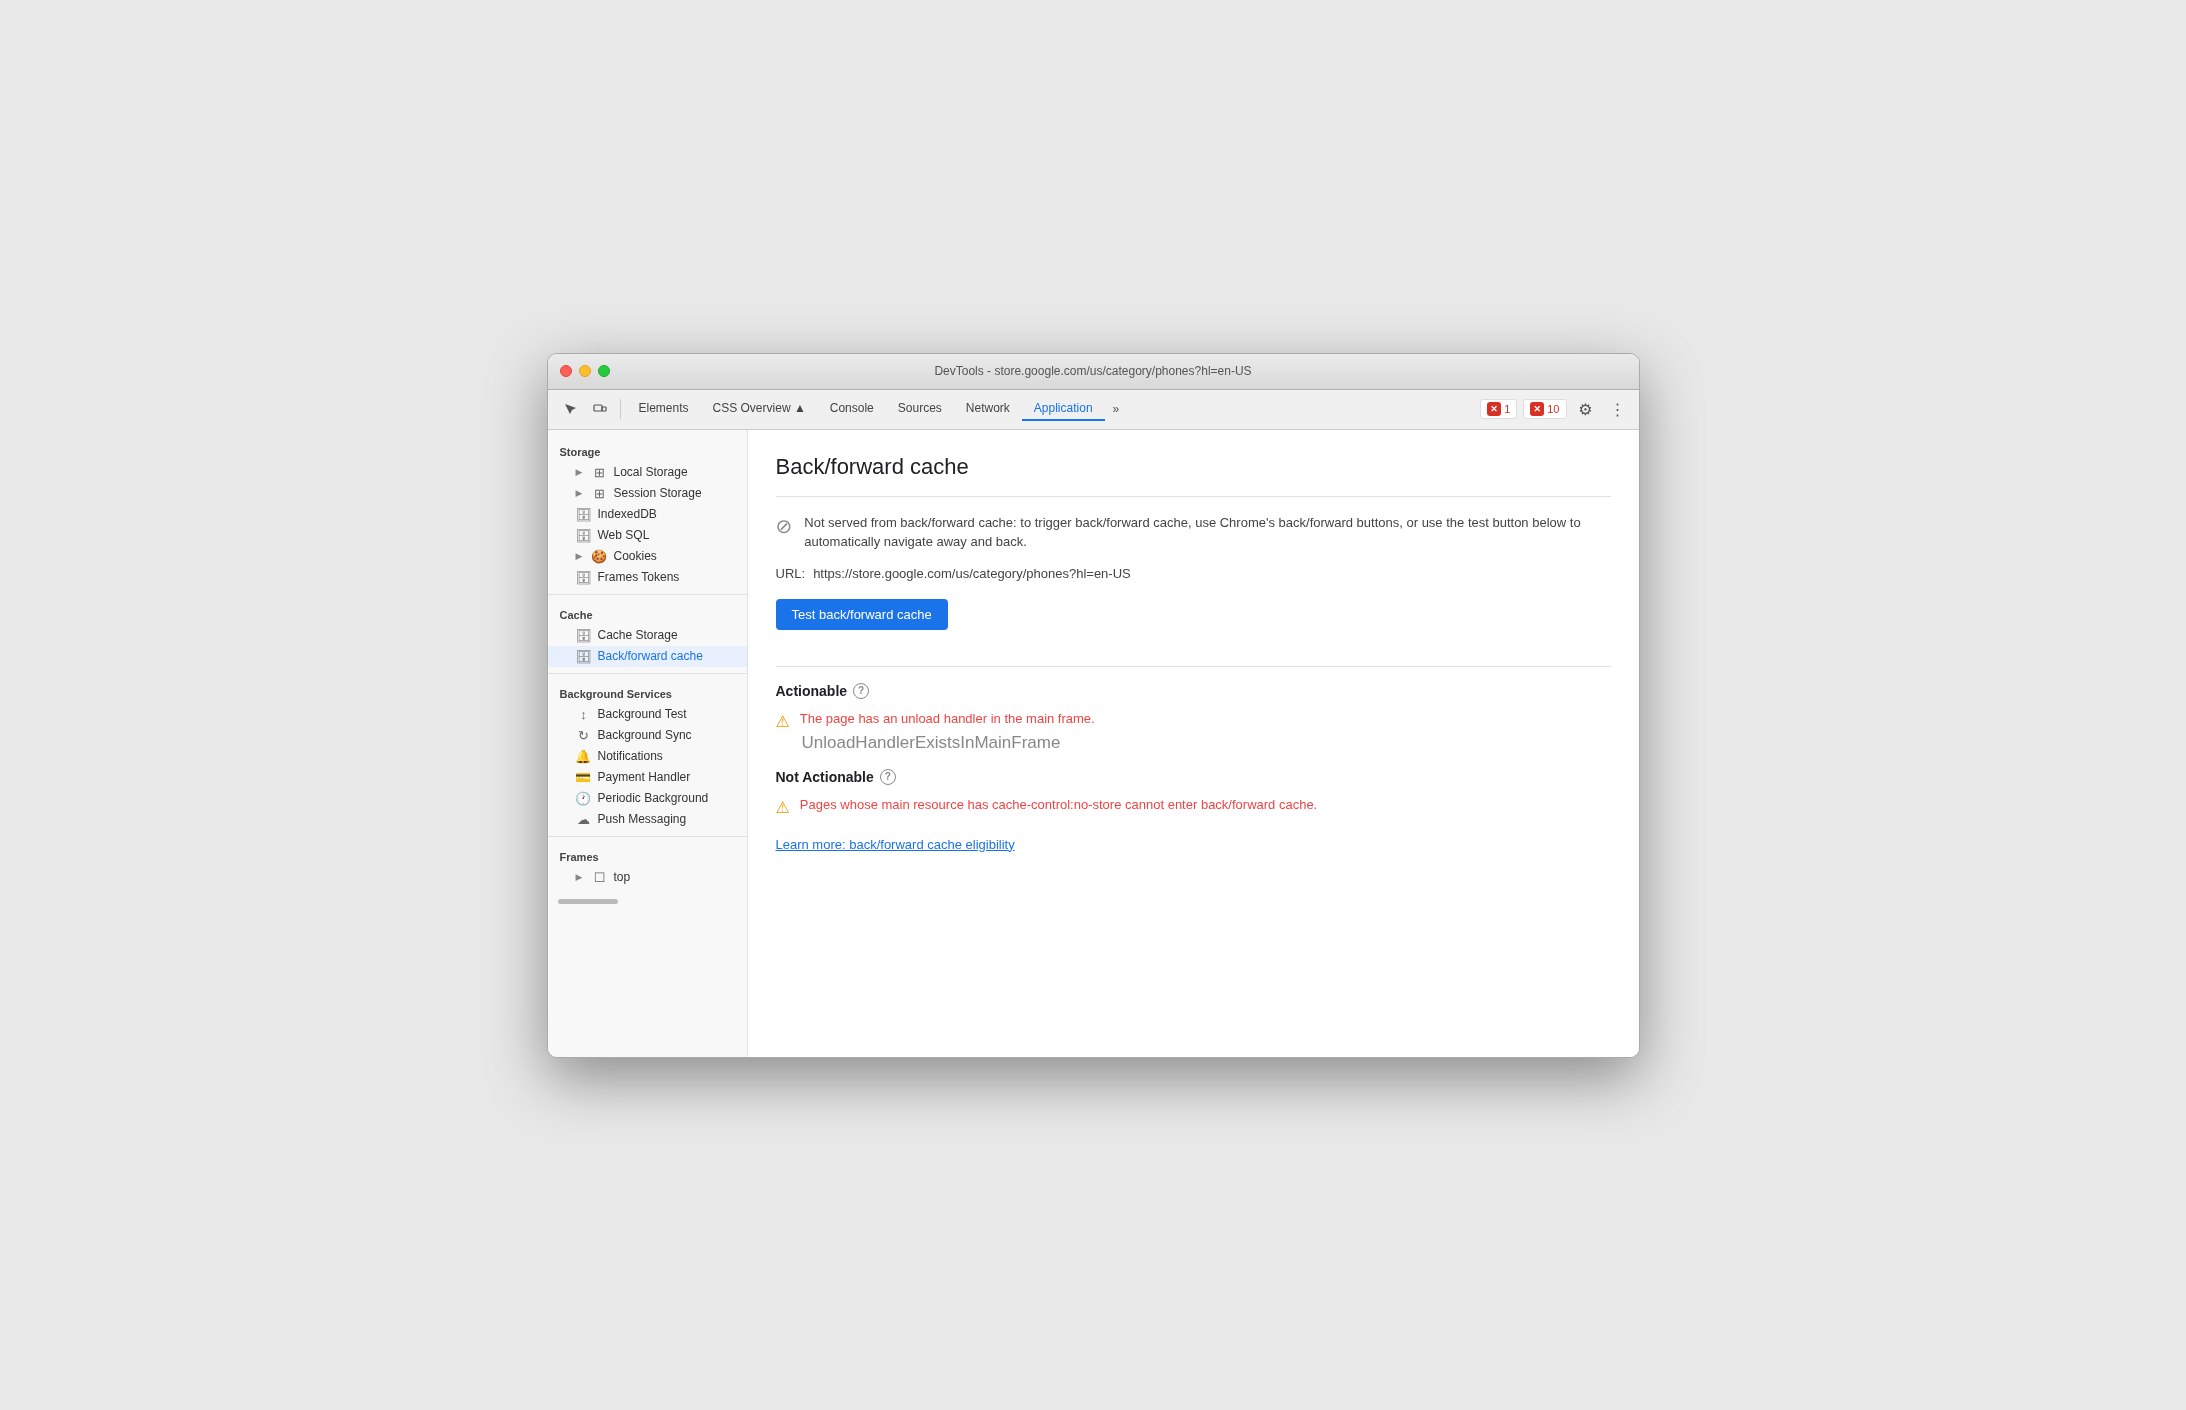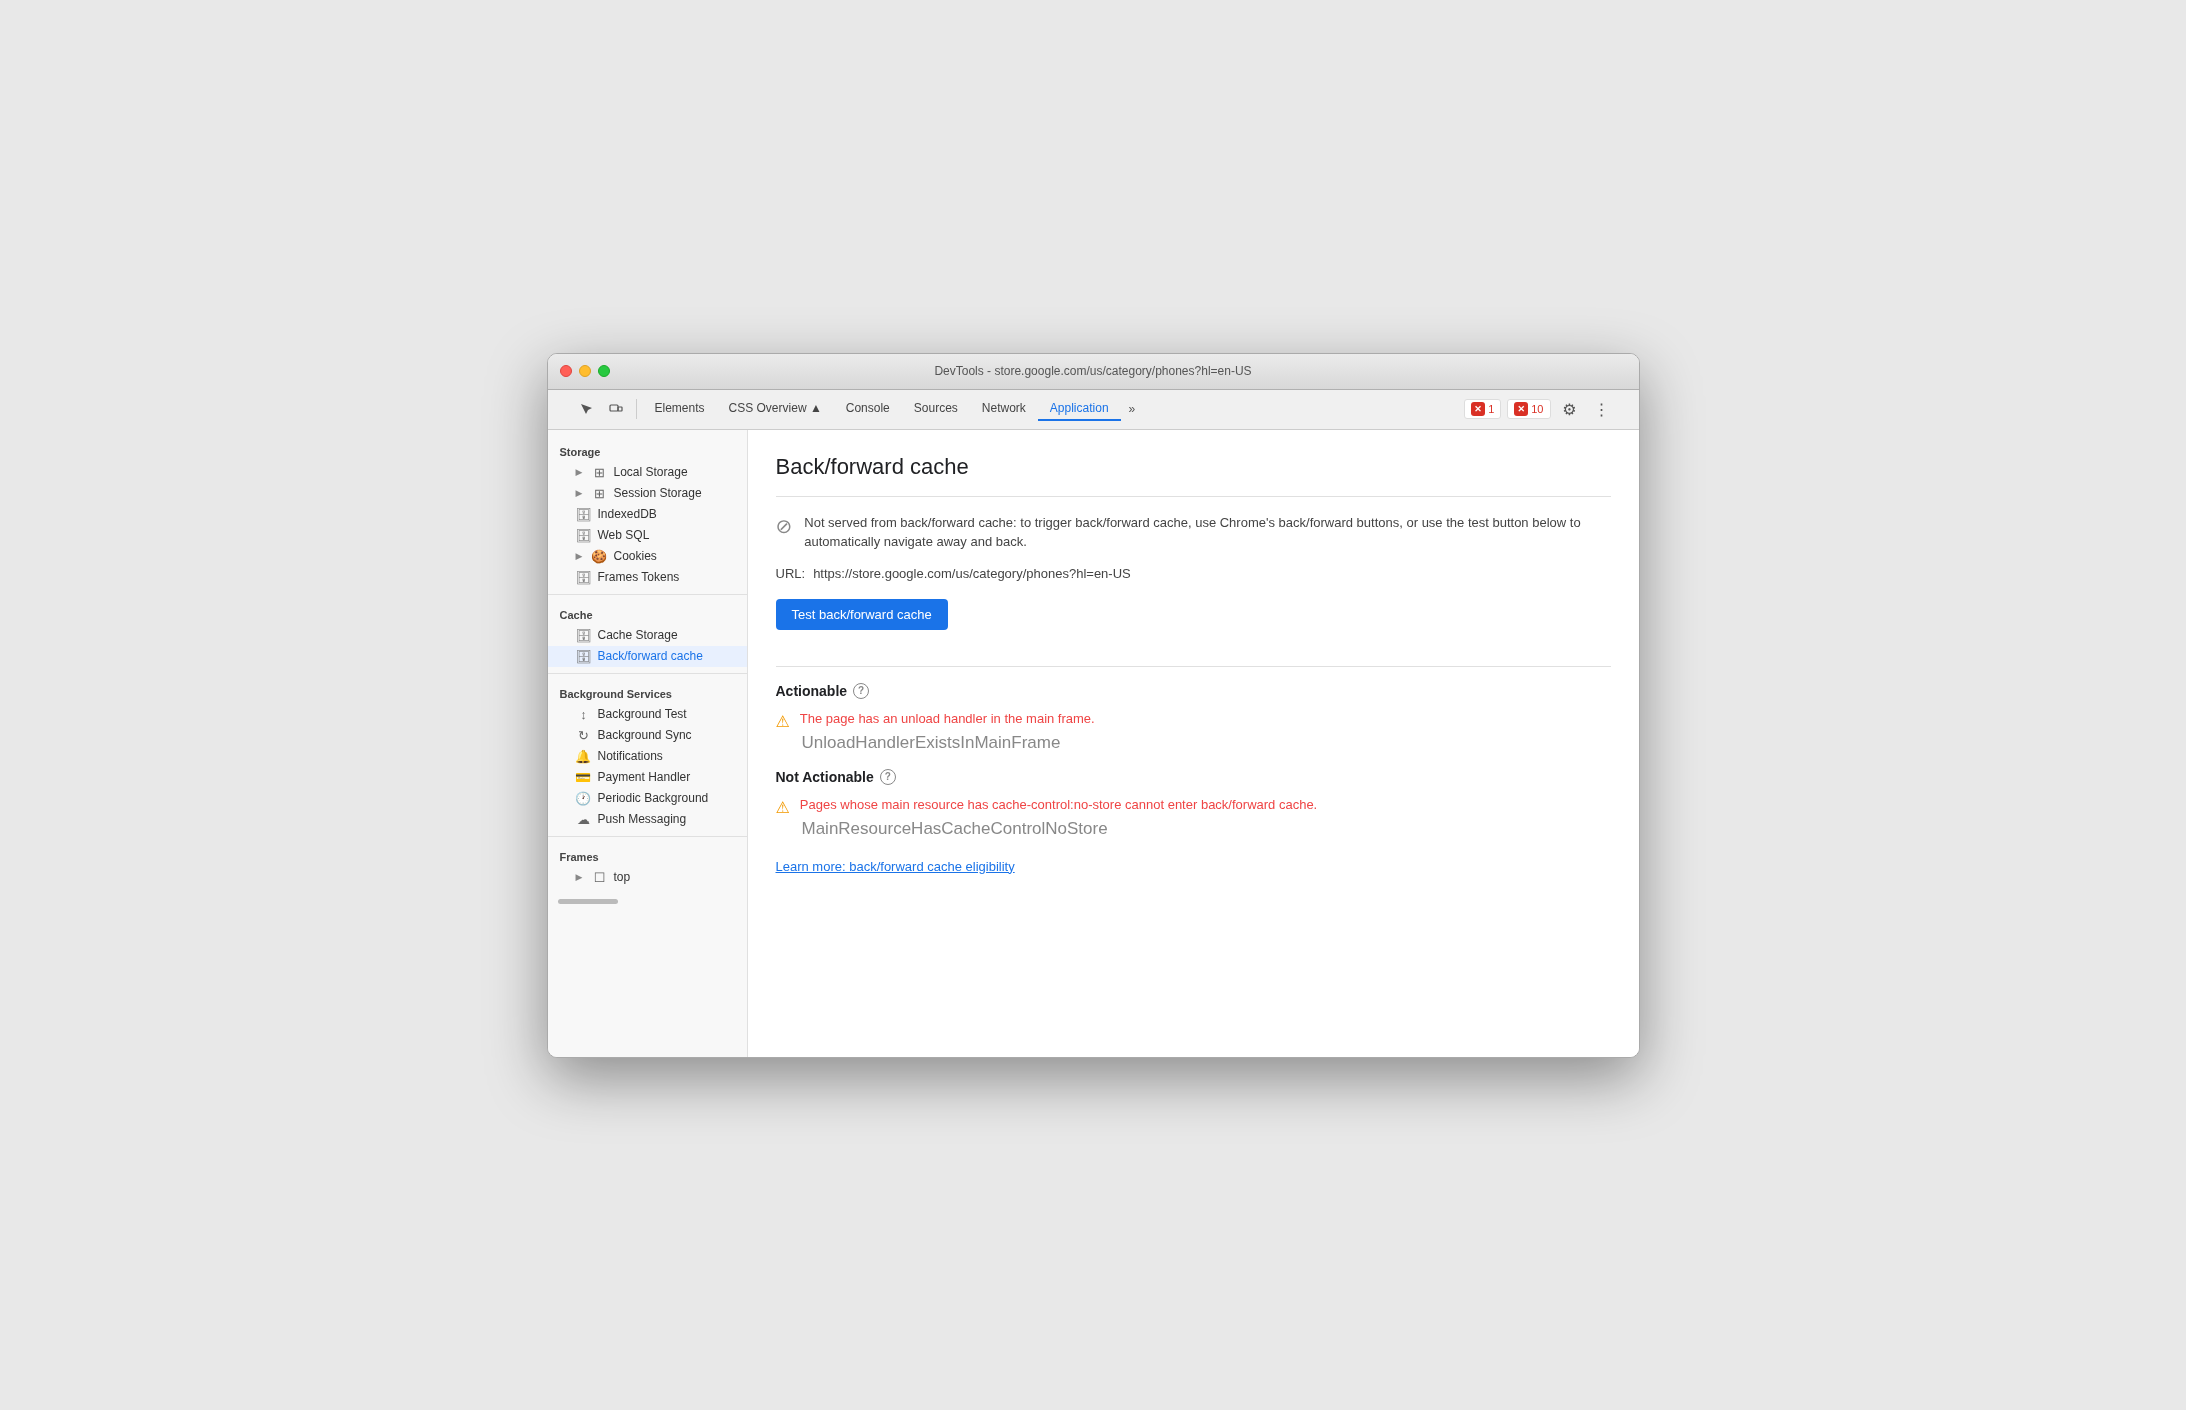--- a/index.html
+++ b/index.html
@@ -56,21 +56,21 @@
       color: #555;
       white-space: nowrap;
     }
     
     .toolbar {
       height: 40px;
       background: #f0f0f0;
       border-bottom: 1px solid #ccc;
       display: flex;
       align-items: center;
-      padding: 0 24px;
+      padding: 0 8px;
       flex-shrink: 0;
       gap: 2px;
     }
     .toolbar-icon-btn {
       width: 28px;
       height: 28px;
       display: flex;
       align-items: center;
       justify-content: center;
       border-radius: 4px;
@@ -508,21 +508,18 @@
       <div class="section-heading">
         <span>Not Actionable</span>
         <span class="help-icon">?</span>
       </div>
 
       <div style="margin-bottom: 20px;">
         <div class="warning-row">
           <span class="warning-icon">⚠</span>
           <span class="warning-text">Pages whose main resource has cache-control:no-store cannot enter back/forward cache.</span>
         </div>
-        <div style="padding-left: 26px;">
-          <span class="warning-code">MainResourceHasCacheControlNoStore</span>
-        </div>
       </div>
 
       <a class="learn-more" href="#">Learn more: back/forward cache eligibility</a>
     </div>
   </div>
 </div>
 
 </body></html>

